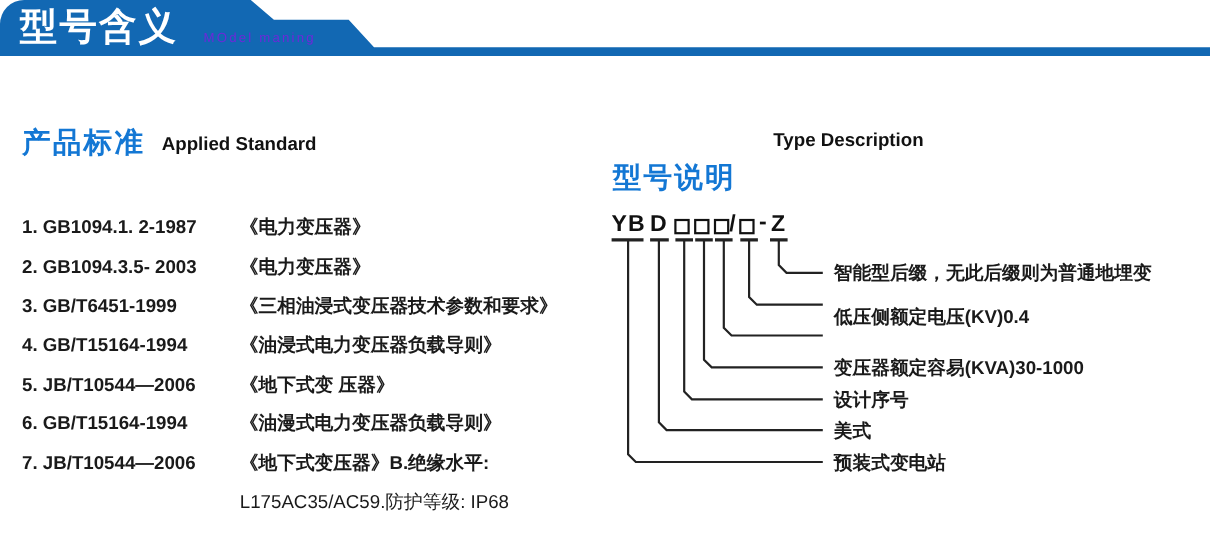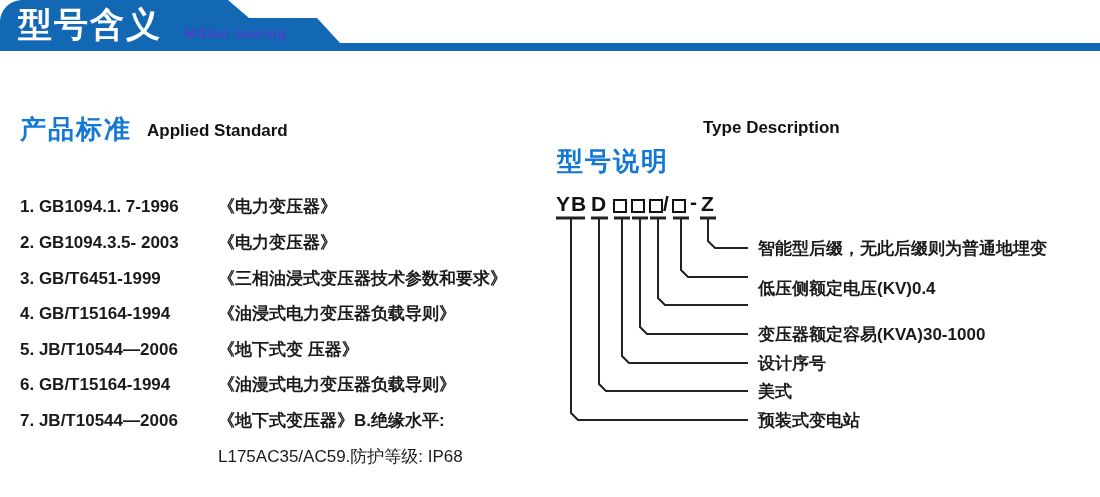--- a/index.html
+++ b/index.html
@@ -49,21 +49,21 @@
   <div class="banner"></div>
   <div class="banner-zh">型号含义</div>
   <div class="banner-en">MOdel maning</div>
 
   <div class="h-zh left">产品标准</div>
   <div class="h-en left">Applied Standard</div>
   <div class="h-zh right">型号说明</div>
   <div class="h-en right">Type Description</div>
 
   <div class="std-row" style="top:196px">
-    <span class="std-code">1. GB1094.1. 7-1996</span><span>《电力变压器》</span>
+    <span class="std-code">1. GB1094.1. 2-1987</span><span>《电力变压器》</span>
   </div>
   <div class="std-row" style="top:232px">
     <span class="std-code">2. GB1094.3.5- 2003</span><span>《电力变压器》</span>
   </div>
   <div class="std-row" style="top:268px">
     <span class="std-code">3. GB/T6451-1999</span><span>《三相油浸式变压器技术参数和要求》</span>
   </div>
   <div class="std-row" style="top:303px">
     <span class="std-code">4. GB/T15164-1994</span><span>《油浸式电力变压器负载导则》</span>
   </div>

